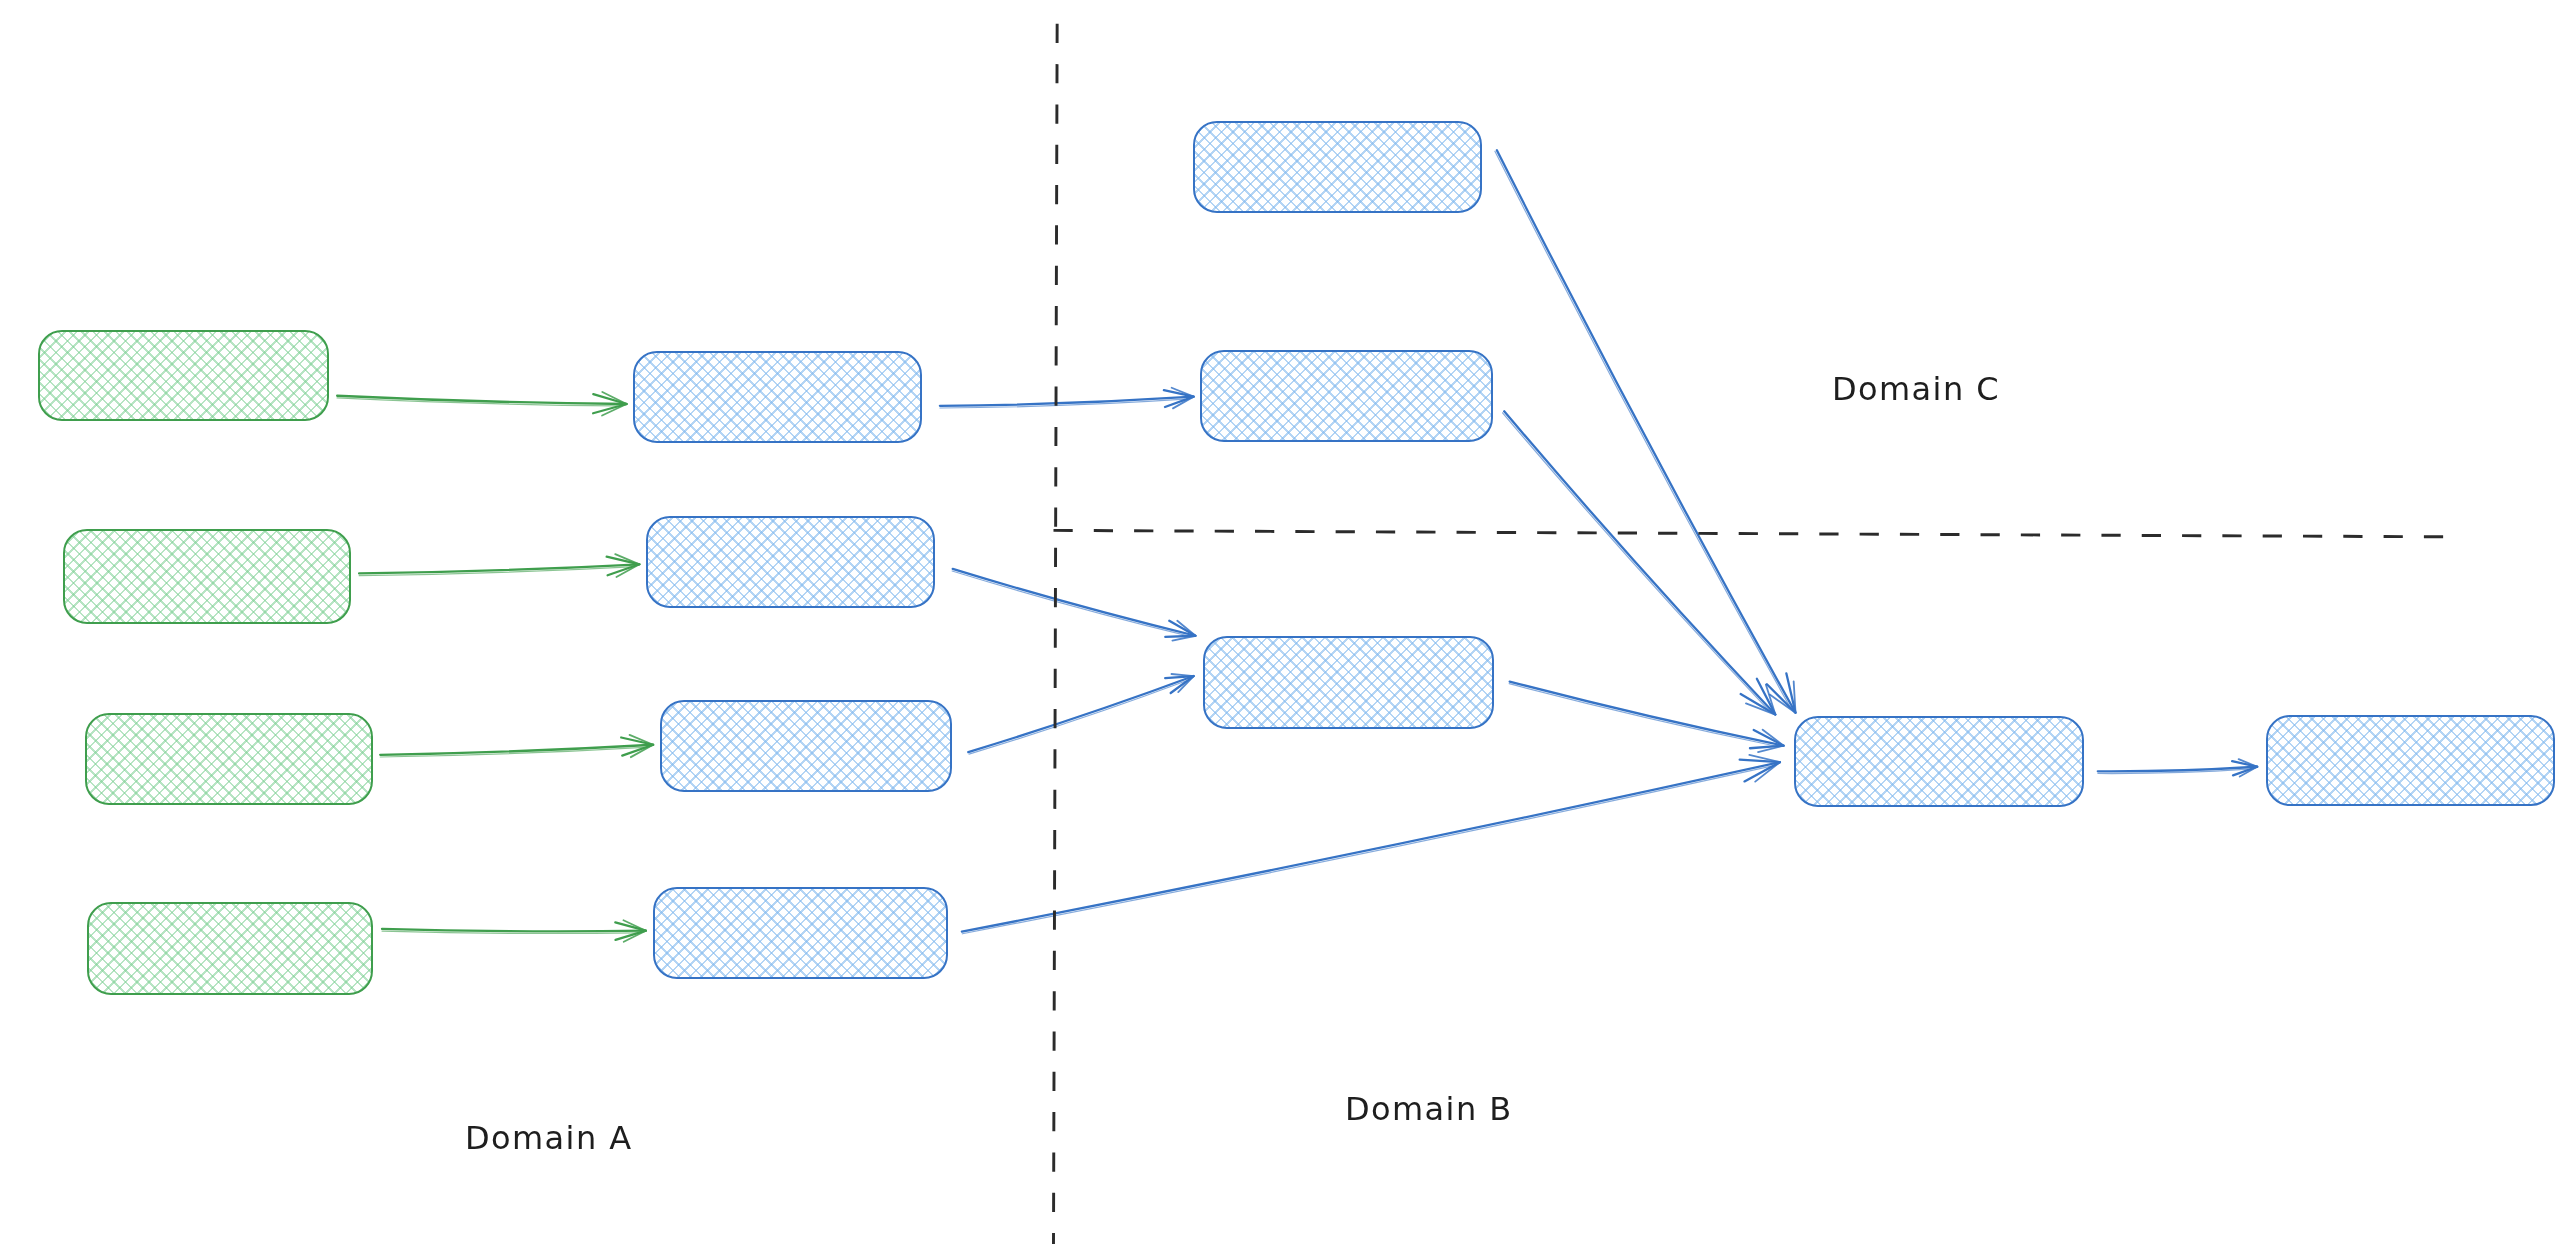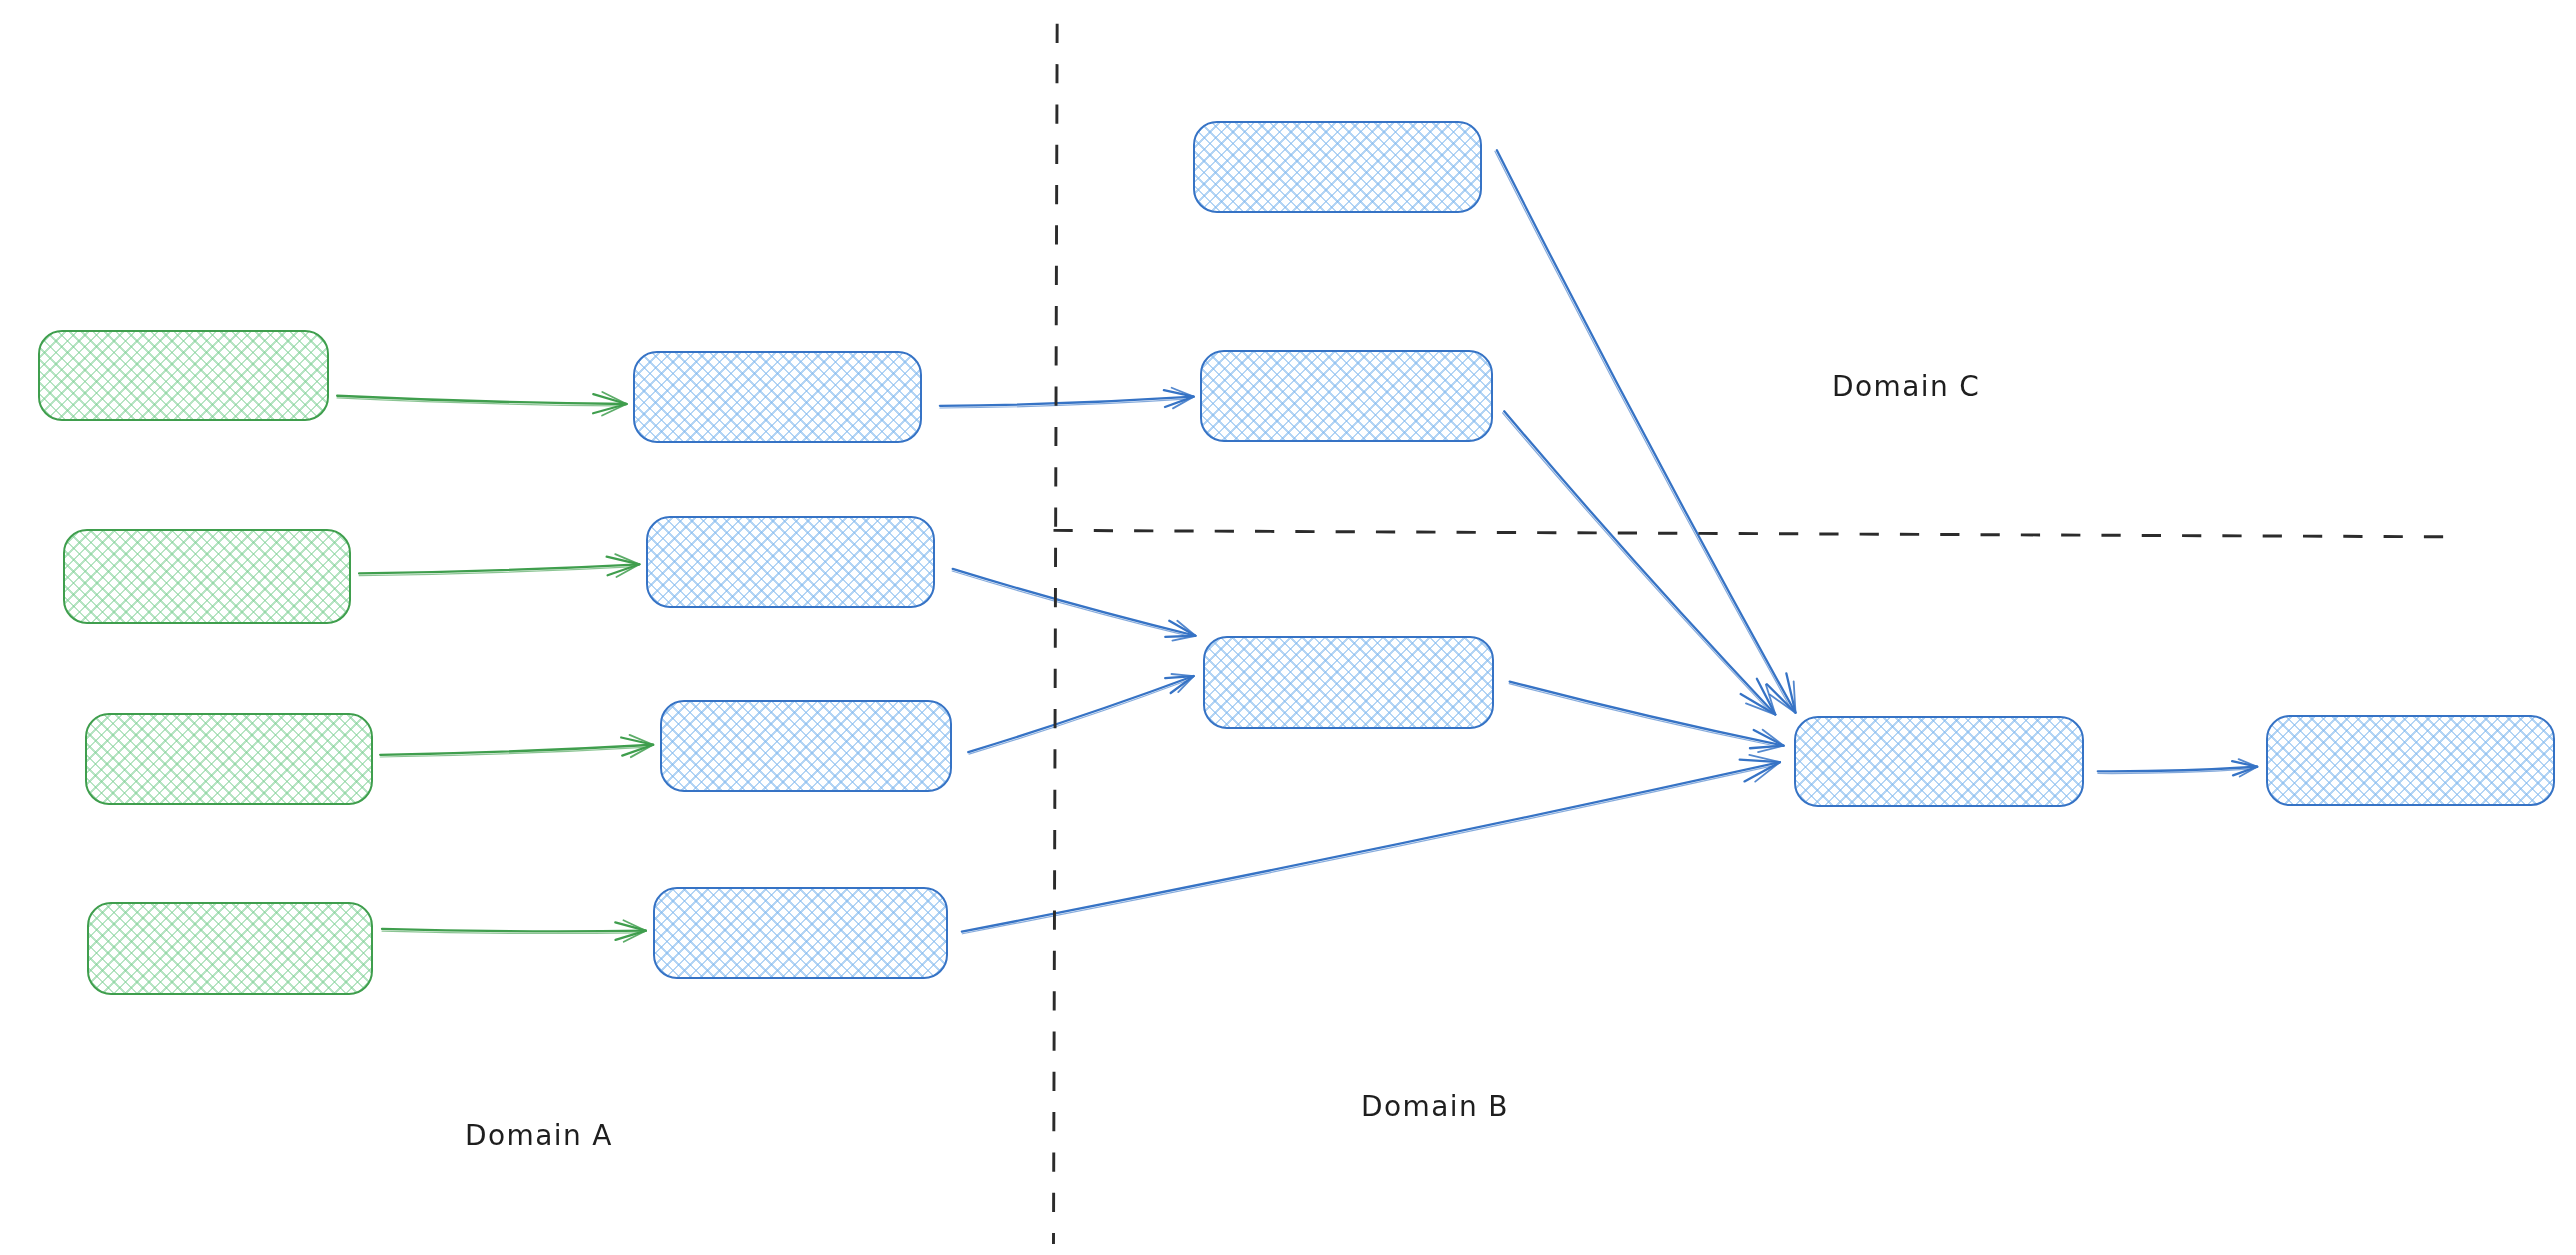--- a/index.html
+++ b/index.html
@@ -33,21 +33,21 @@
       repeating-linear-gradient(-45deg, var(--green-hatch) 0 1.8px, transparent 1.8px 8.2px);
   }
   .node.blue{
     border-color:var(--blue-stroke);
     background-image:
       repeating-linear-gradient(45deg,  var(--blue-hatch) 0 1.8px, transparent 1.8px 8.2px),
       repeating-linear-gradient(-45deg, var(--blue-hatch) 0 1.8px, transparent 1.8px 8.2px);
   }
   .dlabel{
     position:absolute;
-    font-size:28px;
+    font-size:32px;
     font-weight:500;
     letter-spacing:1.4px;
     color:var(--text,#1e1e1e);
     white-space:nowrap;
   }
 </style>
 </head>
 <body>
 
 <div class="canvas">
@@ -138,16 +138,16 @@
       <div class="node blue" style="left: 660px; top: 700px; width: 292px; height: 92px;"></div>
       <div class="node blue" style="left: 653px; top: 887px; width: 295px; height: 92px;"></div>
       <div class="node blue" style="left: 1193px; top: 121px; width: 289px; height: 92px;"></div>
       <div class="node blue" style="left: 1200px; top: 350px; width: 293px; height: 92px;"></div>
       <div class="node blue" style="left: 1203px; top: 636px; width: 291px; height: 93px;"></div>
       <div class="node blue" style="left: 1794px; top: 716px; width: 290px; height: 91px;"></div>
       <div class="node blue" style="left: 2266px; top: 715px; width: 289px; height: 91px;"></div>
     </div>
 
   <div class="dlabel" style="left: 465px; top: 1081px; margin-top: 38px;">Domain A</div>
-  <div class="dlabel" style="left: 1345px; top: 1090px; margin-left: 16px;">Domain B</div>
+  <div class="dlabel" style="left: 1345px; top: 1090px;">Domain B</div>
   <div class="dlabel" style="left: 1832px; top: 370px;">Domain C</div>
 </div>
 
 
 </body></html>

